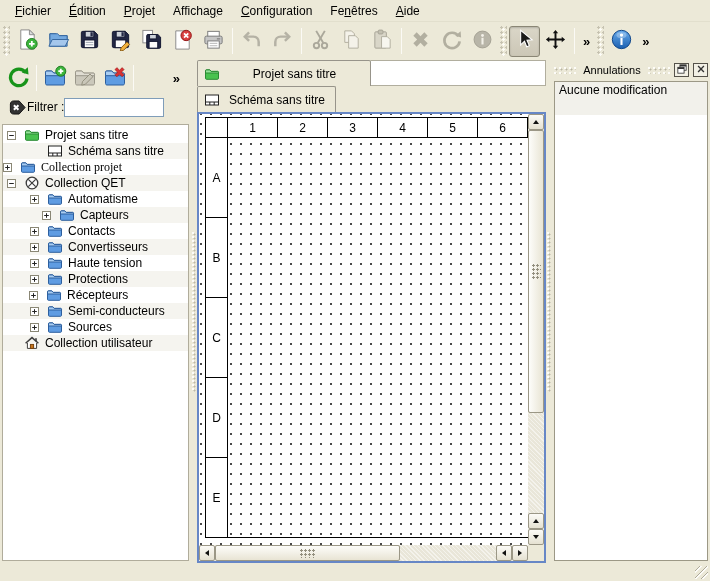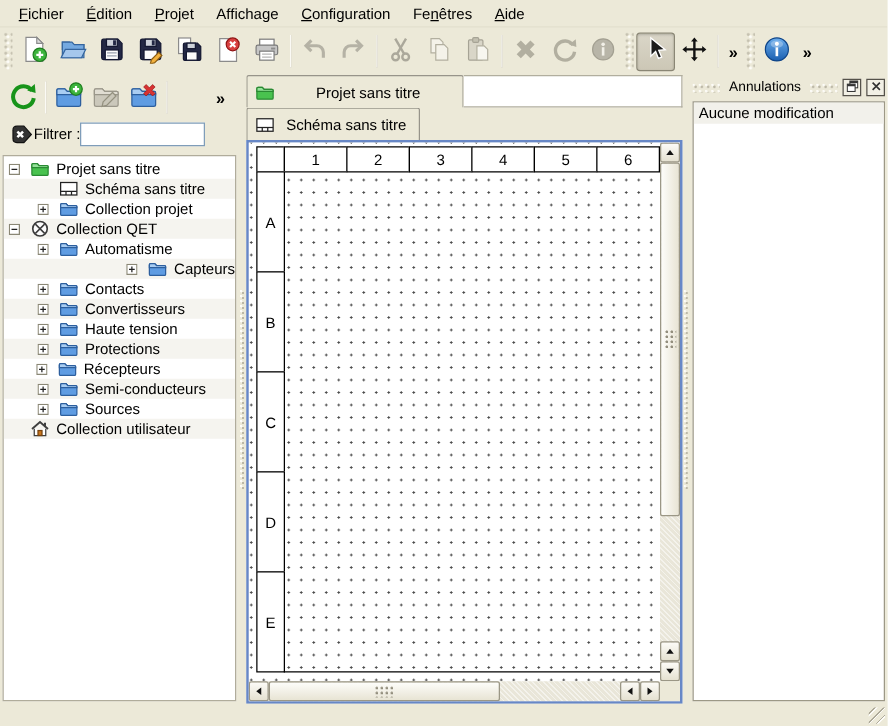--- a/index.html
+++ b/index.html
@@ -114,21 +114,21 @@
   .grip-v { width:9px; height:15px;
     background-image:radial-gradient(circle at 1.5px 1.5px,#938f7e 1px,transparent 1.3px);
     background-size:4px 4px; }
   .grip-h { width:15px; height:9px;
     background-image:radial-gradient(circle at 1.5px 1.5px,#938f7e 1px,transparent 1.3px);
     background-size:4px 4px; }
   .sb-corner { position:absolute; right:0; bottom:0; width:16px; height:16px; background:#ece9d8; }
 
   
   .undo-list { flex:1; background:#fff; border:1px solid #9c9886; margin:2px; overflow:hidden; }
-  .undo-item { height:17px; line-height:17px; padding:0 4px; white-space:nowrap; }
+  .undo-item { height:33px; line-height:17px; padding:0 4px; white-space:nowrap; }
   .undo-item.first { background:#f2f1eb; }
 
   
   .statusbar { position:absolute; left:0; right:0; bottom:0; height:18px; background:#ece9d8; }
   .size-grip { position:absolute; right:2px; bottom:2px; width:13px; height:13px;
     background:repeating-linear-gradient(135deg,transparent 0 3px,#aeaa99 3px 4px,#fdfcf8 4px 5px); }
 </style>
 </head>
 <body>
 
@@ -364,21 +364,21 @@
             <span class="tree-ico">
               <svg viewBox="0 0 16 16">
                 <rect x="1.5" y="3" width="13" height="10" fill="#fff" stroke="#222"></rect>
                 <line x1="1.5" y1="10" x2="14.5" y2="10" stroke="#222"></line>
                 <line x1="5.8" y1="10" x2="5.8" y2="13" stroke="#222"></line>
                 <line x1="10.2" y1="10" x2="10.2" y2="13" stroke="#222"></line>
               </svg>
             </span>
             <span class="tree-label">Schéma sans titre</span>
           </div>
-          <div class="tree-row" style="padding-left: 27px;">
+          <div class="tree-row" style=" font-family: Liberation Serif, serif;">
             <span class="expander">
               <svg viewBox="0 0 9 9">
                 <rect x="0.5" y="0.5" width="8" height="8" fill="#fff" stroke="#8a8775"></rect>
                 <line x1="2.2" y1="4.5" x2="6.8" y2="4.5" stroke="#222"></line>
                 <line x1="4.5" y1="2.2" x2="4.5" y2="6.8" stroke="#222"></line>
               </svg>
             </span>
             <span class="tree-ico">
               <svg viewBox="0 0 16 16">
                 <path d="M1.5 4.8c0-.5.4-.9.9-.9h3.4l1.4 1.5h6.4c.5 0 .9.4.9.9v6c0 .6-.4 1-1 1H2.5c-.6 0-1-.4-1-1z" fill="#5f9ce2" stroke="#2d5f9e"></path>
@@ -411,21 +411,21 @@
               </svg>
             </span>
             <span class="tree-ico">
               <svg viewBox="0 0 16 16">
                 <path d="M1.5 4.8c0-.5.4-.9.9-.9h3.4l1.4 1.5h6.4c.5 0 .9.4.9.9v6c0 .6-.4 1-1 1H2.5c-.6 0-1-.4-1-1z" fill="#5f9ce2" stroke="#2d5f9e"></path>
                 <path d="M1.5 7h13V6.3c0-.5-.4-.9-.9-.9H7.2L5.8 3.9H2.4c-.5 0-.9.4-.9.9z" fill="#a9cdf2" stroke="#2d5f9e"></path>
               </svg>
             </span>
             <span class="tree-label">Automatisme</span>
           </div>
-          <div class="tree-row alt" style="padding-left: 25px; justify-content: flex-end;">
+          <div class="tree-row alt" style="padding-left: 39px;">
             <span class="expander">
               <svg viewBox="0 0 9 9">
                 <rect x="0.5" y="0.5" width="8" height="8" fill="#fff" stroke="#8a8775"></rect>
                 <line x1="2.2" y1="4.5" x2="6.8" y2="4.5" stroke="#222"></line>
                 <line x1="4.5" y1="2.2" x2="4.5" y2="6.8" stroke="#222"></line>
               </svg>
             </span>
             <span class="tree-ico">
               <svg viewBox="0 0 16 16">
                 <path d="M1.5 4.8c0-.5.4-.9.9-.9h3.4l1.4 1.5h6.4c.5 0 .9.4.9.9v6c0 .6-.4 1-1 1H2.5c-.6 0-1-.4-1-1z" fill="#5f9ce2" stroke="#2d5f9e"></path>

